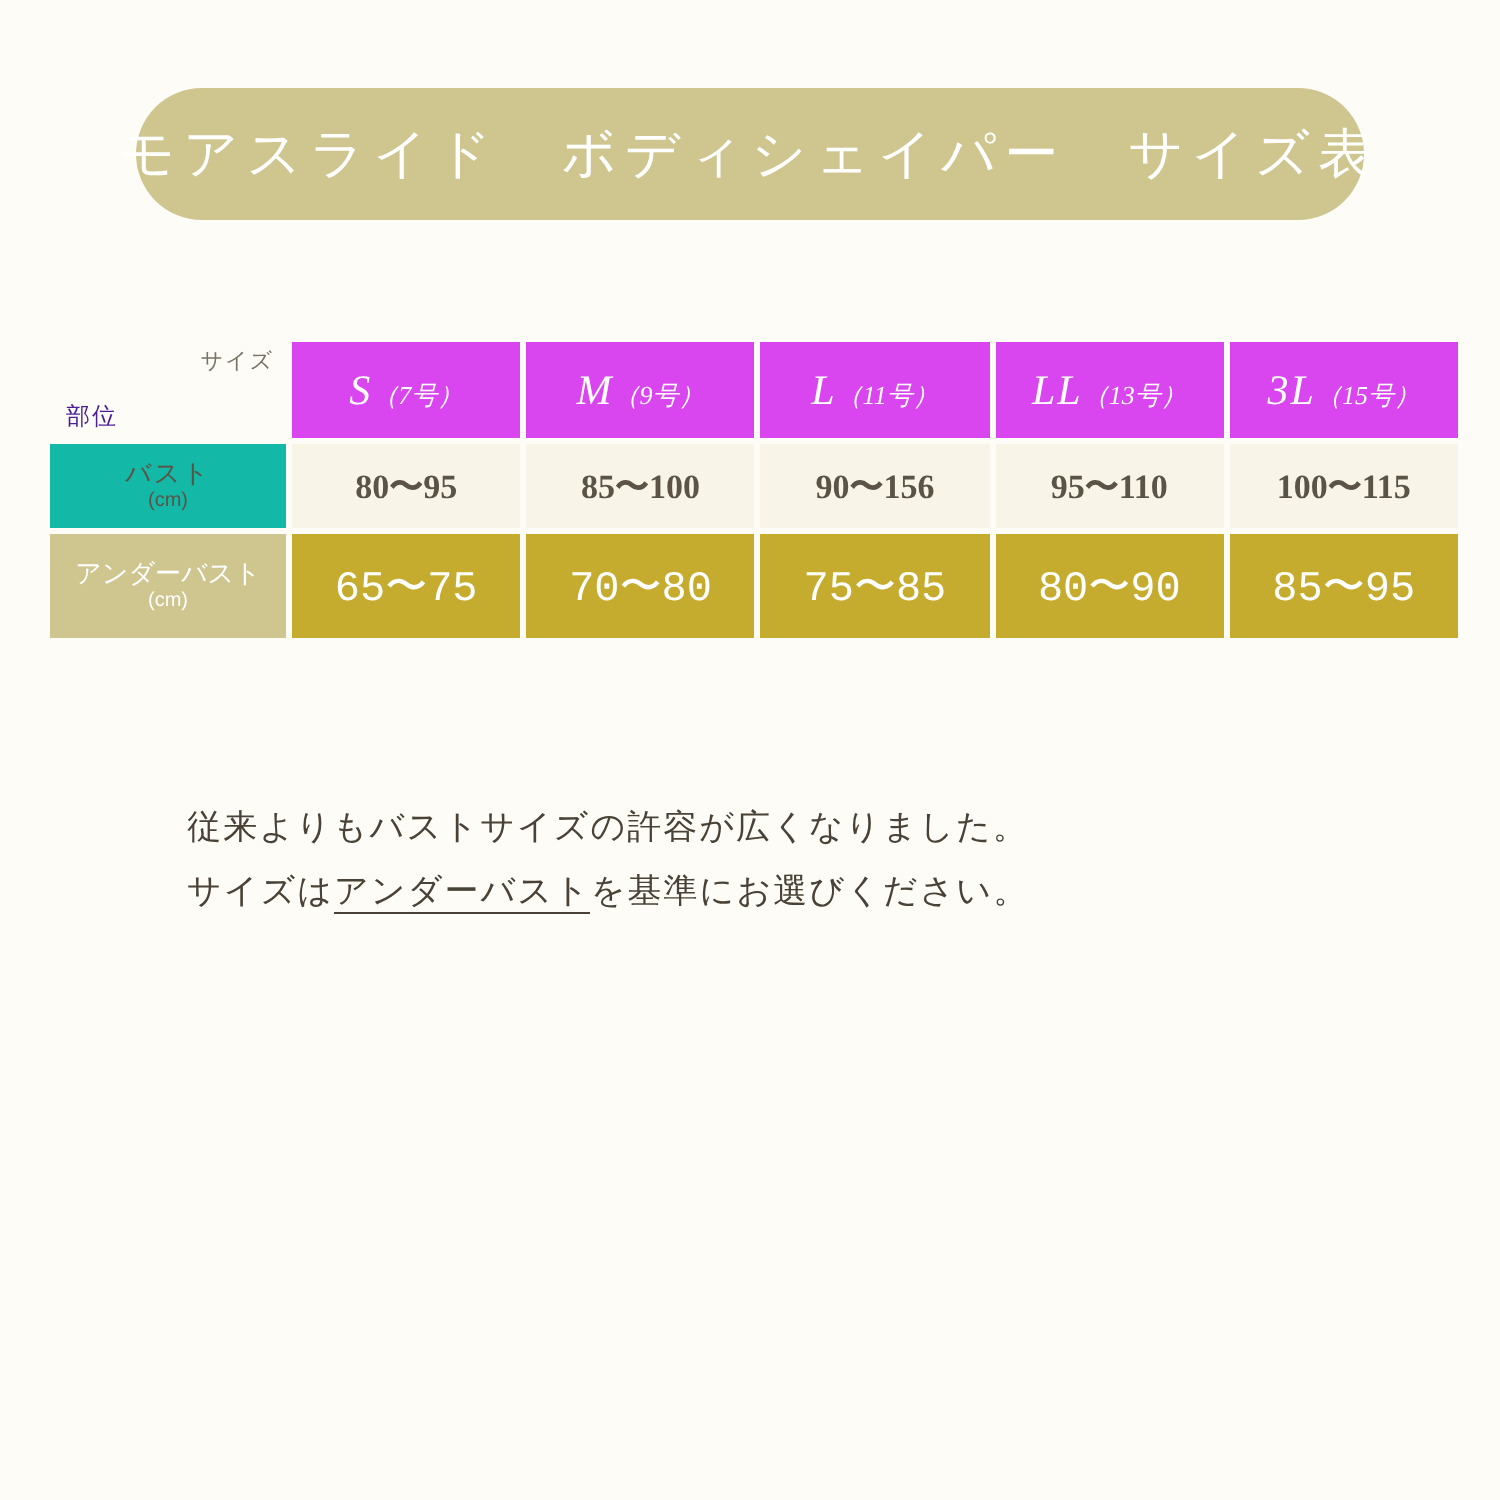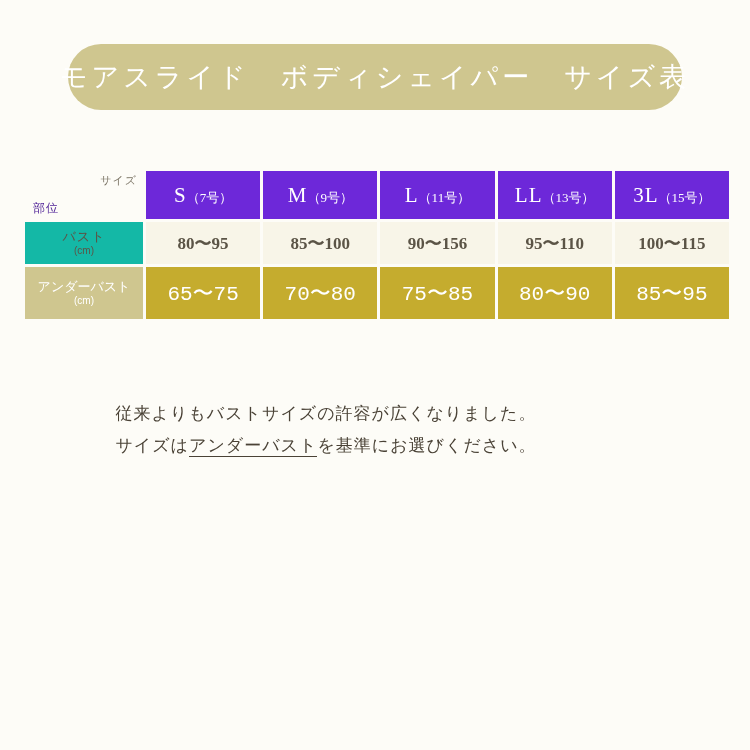--- a/index.html
+++ b/index.html
@@ -80,24 +80,25 @@
   .corner-part {
     position: absolute;
     left: 8px;
     bottom: 2px;
     font-size: 12px;
     color: #4c1d95;
     letter-spacing: 1px;
   }
 
   .hdr-cell {
-    background: #6d28d9;
+    background: #d946ef;
     color: #ffffff;
     height: 48px;
     font-family: "Liberation Serif", serif;
+    font-style: italic;
   }
   .hdr-main {
     font-size: 21px;
     letter-spacing: 1px;
   }
   .hdr-sub {
     font-size: 13px;
     letter-spacing: 0px;
   }
 
@@ -138,21 +139,20 @@
   .note {
     position: absolute;
     left: 0;
     top: 398px;
     width: 608px;
     text-align: center;
     font-size: 17px;
     line-height: 1.9;
     color: #4a4236;
     letter-spacing: 1px;
-    padding-left: 22px;
   }
   .note .underline {
     border-bottom: 1px solid #4a4236;
     padding-bottom: 1px;
   }
 
   
   .point-box {
     position: absolute;
     left: 82px;

